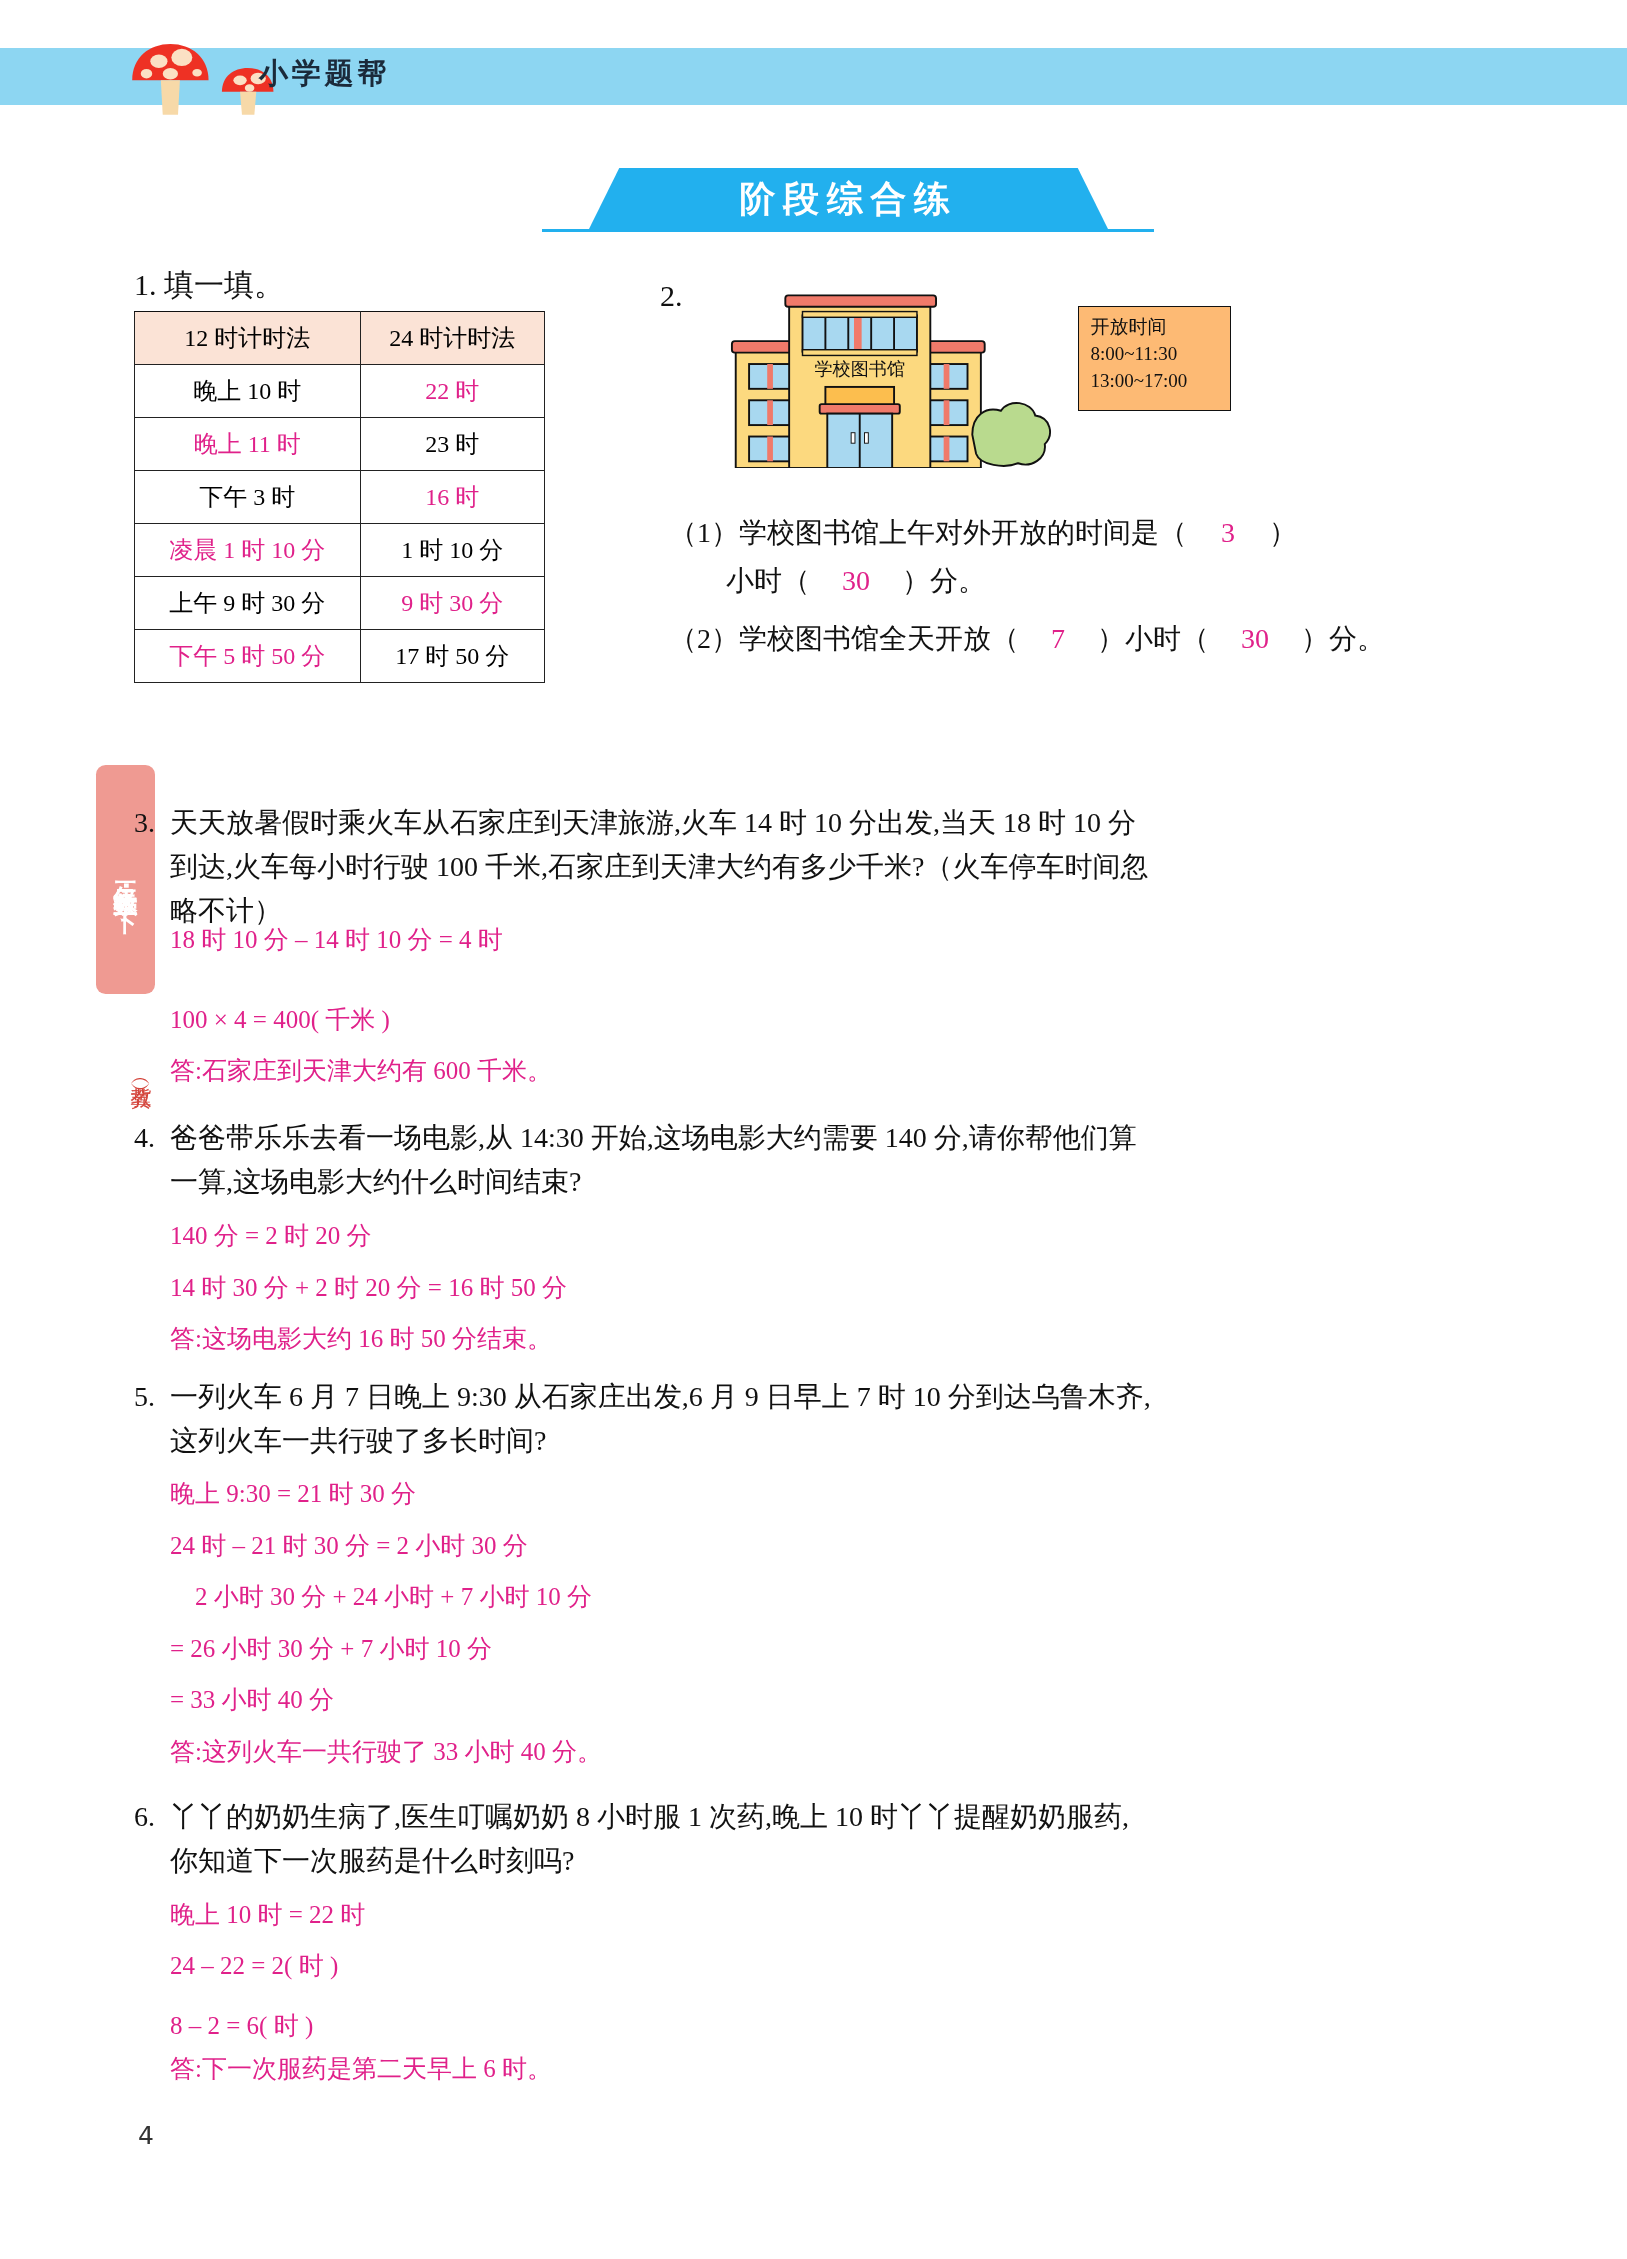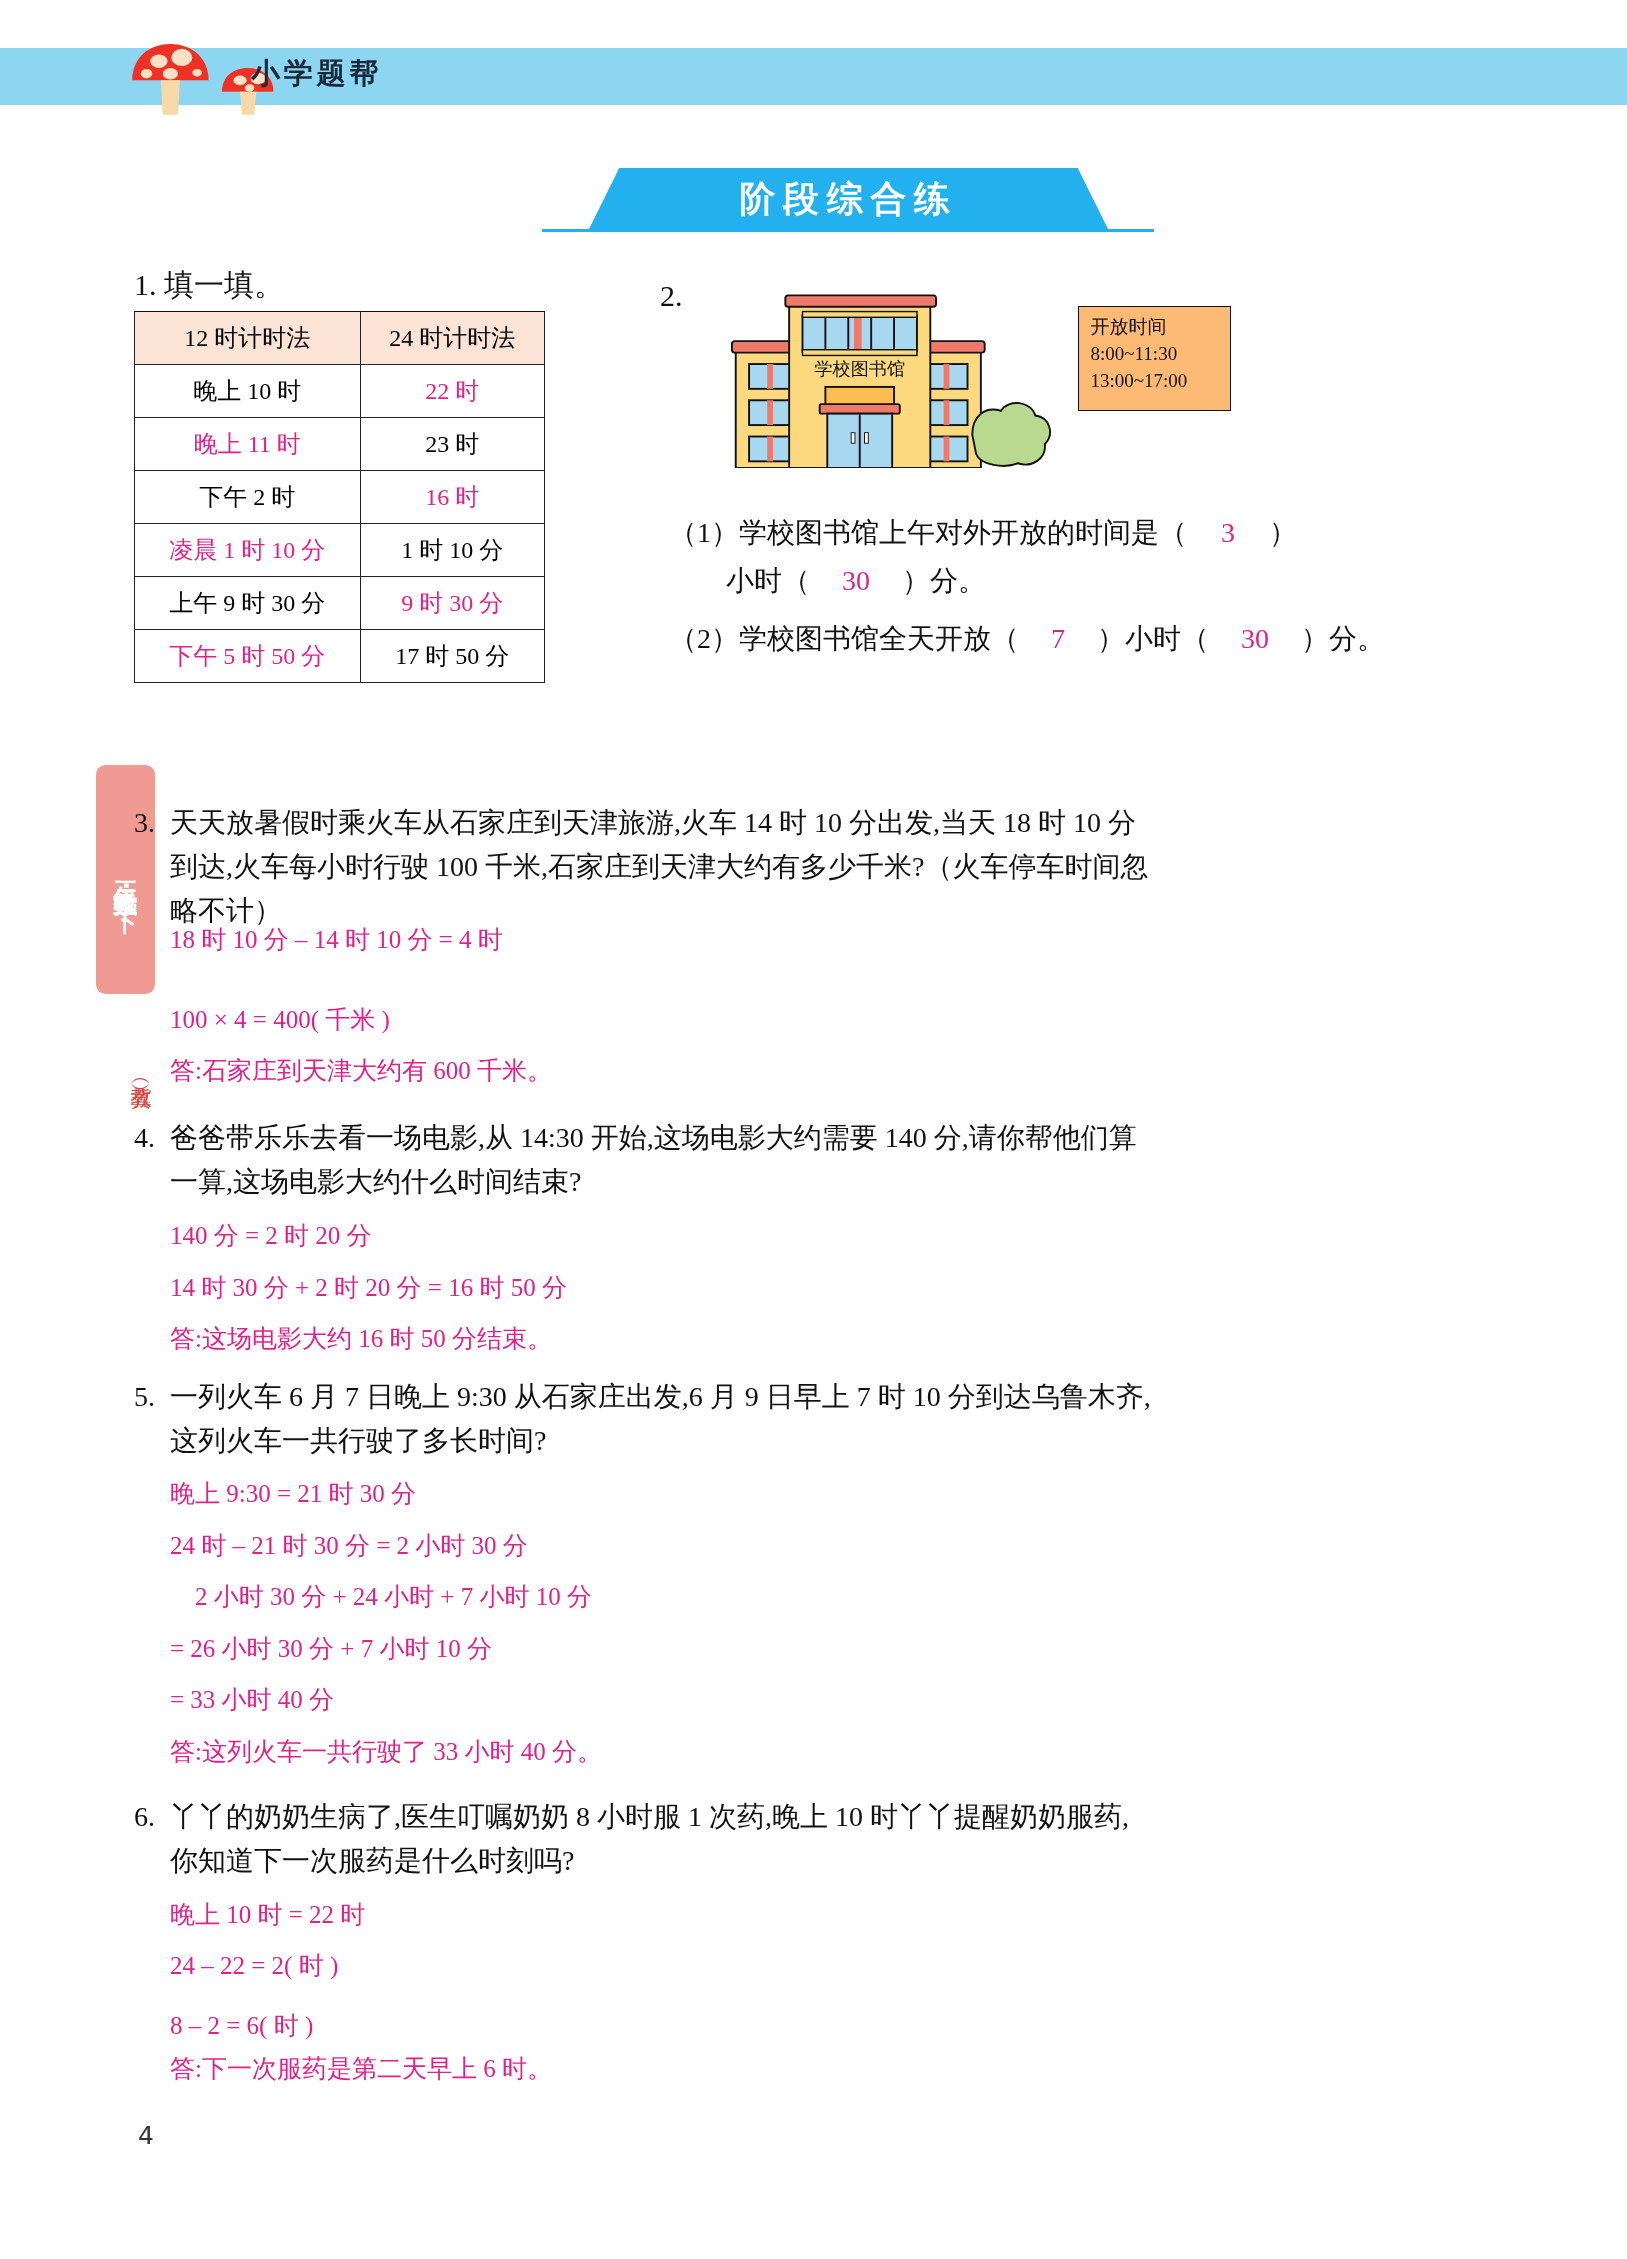--- a/index.html
+++ b/index.html
@@ -12,21 +12,21 @@
   }
   
   .header-band {
     position:absolute; left:0; top:48px; width:1628px; height:57px;
     background:#8dd6f2;
   }
   .header-logo-wrap {
     position:absolute; left:115px; top:19px; width:315px; height:96px;
   }
   .brand-text {
-    position:absolute; left:251px; top:54px;
+    position:absolute; left:259px; top:54px;
     font-size:29px; letter-spacing:3.8px; color:#1b2a3a;
     font-family:"DejaVu Sans","Liberation Sans",sans-serif;
     font-weight:700;
   }
   
   .title-wrap {
     position:absolute; left:588px; top:168px; width:521px; height:63px;
   }
   .title-shape {
     position:absolute; left:0; top:0; width:100%; height:100%;
@@ -166,21 +166,21 @@
   <tbody>
     <tr>
       <td>晚上 10 时</td>
       <td class="pink">22 时</td>
     </tr>
     <tr>
       <td class="pink">晚上 11 时</td>
       <td>23 时</td>
     </tr>
     <tr>
-      <td>下午 2 时</td>
+      <td>下午 3 时</td>
       <td class="pink">16 时</td>
     </tr>
     <tr>
       <td class="pink">凌晨 1 时 10 分</td>
       <td>1 时 10 分</td>
     </tr>
     <tr>
       <td>上午 9 时 30 分</td>
       <td class="pink">9 时 30 分</td>
     </tr>

